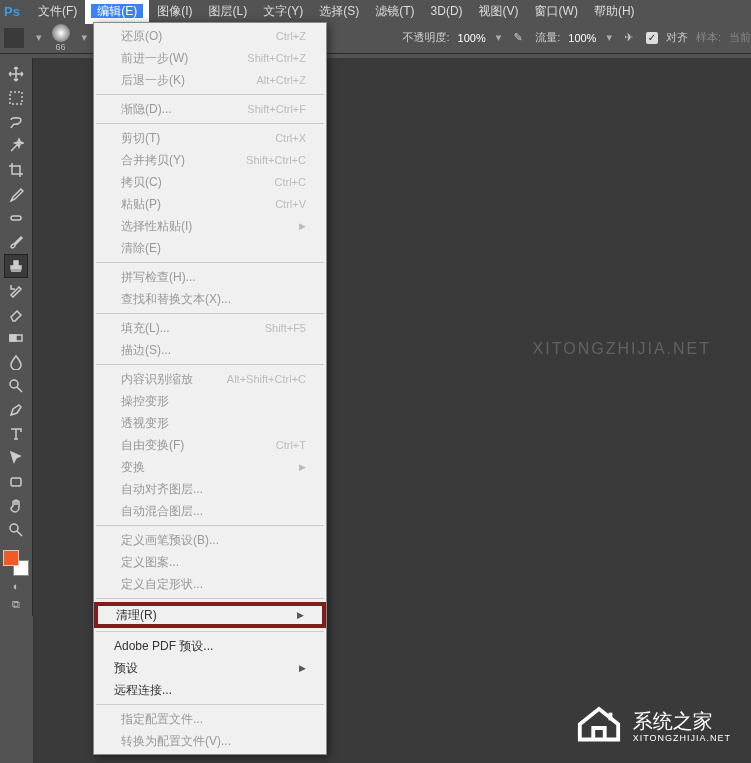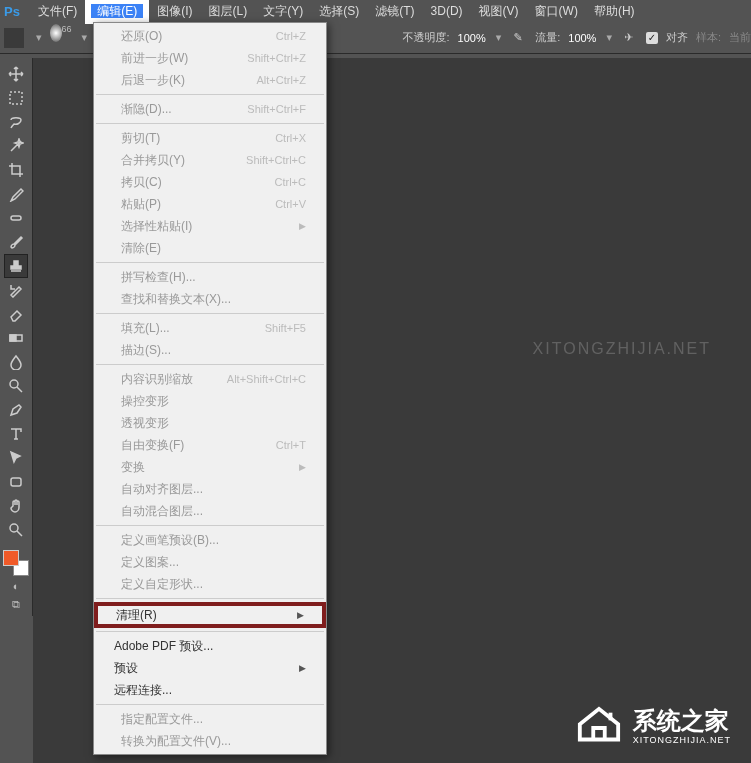--- a/index.html
+++ b/index.html
@@ -5,21 +5,21 @@
 * { margin: 0; padding: 0; box-sizing: border-box; font-family: "Microsoft YaHei", sans-serif; }
 body { background: #535353; width: 751px; height: 763px; overflow: hidden; position: relative; }
 
 .menubar { background: #535353; height: 22px; display: flex; align-items: center; padding-left: 4px; color: #ddd; font-size: 12px; }
 .ps-logo { color: #3a9be8; font-weight: bold; font-size: 13px; margin-right: 10px; font-family: Arial, sans-serif; }
 .menubar-item { padding: 2px 8px; cursor: default; }
 .menubar-item.active { background: #3b82f6; color: #fff; border: 6px solid #ffffff; padding: 0 6px; }
 
 .optionbar { background: #535353; height: 32px; border-bottom: 1px solid #2a2a2a; display: flex; align-items: center; color: #ccc; font-size: 11px; padding-left: 4px; gap: 8px; }
 .tool-preview { width: 20px; height: 20px; background: #3a3a3a; margin-right: 2px; }
-.brush-prev { width: 22px; height: 28px; display: flex; flex-direction: row; }
+.brush-prev { width: 22px; height: 28px; display: flex; flex-direction: column; align-items: center; }
 .brush-circle { width: 18px; height: 18px; border-radius: 50%; background: radial-gradient(circle,#fff 0%,#999 60%,#535353 100%); }
 .brush-num { font-size: 9px; color: #bbb; }
 .opt-label { color: #ccc; }
 .opt-val { color: #fff; }
 .opt-drop { color: #aaa; margin-left: 2px; }
 .opt-icon { width: 18px; height: 18px; display: inline-flex; align-items: center; justify-content: center; color: #ccc; }
 .chk { width: 12px; height: 12px; background: #ddd; display: inline-flex; align-items: center; justify-content: center; color: #222; font-size: 10px; border-radius: 2px; }
 
 .toolbox { position: absolute; left: 0; top: 58px; width: 33px; background: #535353; display: flex; flex-direction: column; align-items: center; gap: 2px; padding: 4px 0; border-right: 1px solid #2a2a2a; }
 .toolbox .tool { width: 24px; height: 24px; display: flex; align-items: center; justify-content: center; color: #ccc; font-size: 15px; cursor: pointer; }
@@ -38,21 +38,21 @@
 .mi .sc { color: #666; font-size: 11px; }
 .mi.disabled .sc { color: #bbb; }
 .mi .arw { color: #555; font-size: 9px; }
 .mi.disabled .arw { color: #bbb; }
 .sep { height: 0; border-top: 1px solid #ccc; margin: 3px 2px; }
 .hl { border: 4px solid #7f1d1d; padding: 1px 18px; }
 
 .watermark1 { position: absolute; right: 40px; top: 340px; color: #888; font-size: 16px; font-family: Arial; letter-spacing: 2px; pointer-events: none; opacity: 0.5; }
 .wm2 { position: absolute; right: 20px; bottom: 18px; color: #fff; text-align: right; pointer-events: none; }
 .wm2 .house { display: inline-block; width: 46px; height: 40px; vertical-align: middle; margin-right: 6px; }
-.wm2 .t1 { font-size: 24px; font-weight: bold; }
+.wm2 .t1 { font-size: 20px; font-weight: normal; }
 .wm2 .t2 { font-size: 9px; letter-spacing: 1px; display: block; margin-top: -2px; }
 </style>
 </head>
 <body>
 
 <div class="menubar">
   <span class="ps-logo">Ps</span>
   <span id="menubar-items"><span class="menubar-item">文件(F)</span><span class="menubar-item active">编辑(E)</span><span class="menubar-item">图像(I)</span><span class="menubar-item">图层(L)</span><span class="menubar-item">文字(Y)</span><span class="menubar-item">选择(S)</span><span class="menubar-item">滤镜(T)</span><span class="menubar-item">3D(D)</span><span class="menubar-item">视图(V)</span><span class="menubar-item">窗口(W)</span><span class="menubar-item">帮助(H)</span></span>
 </div>
 

